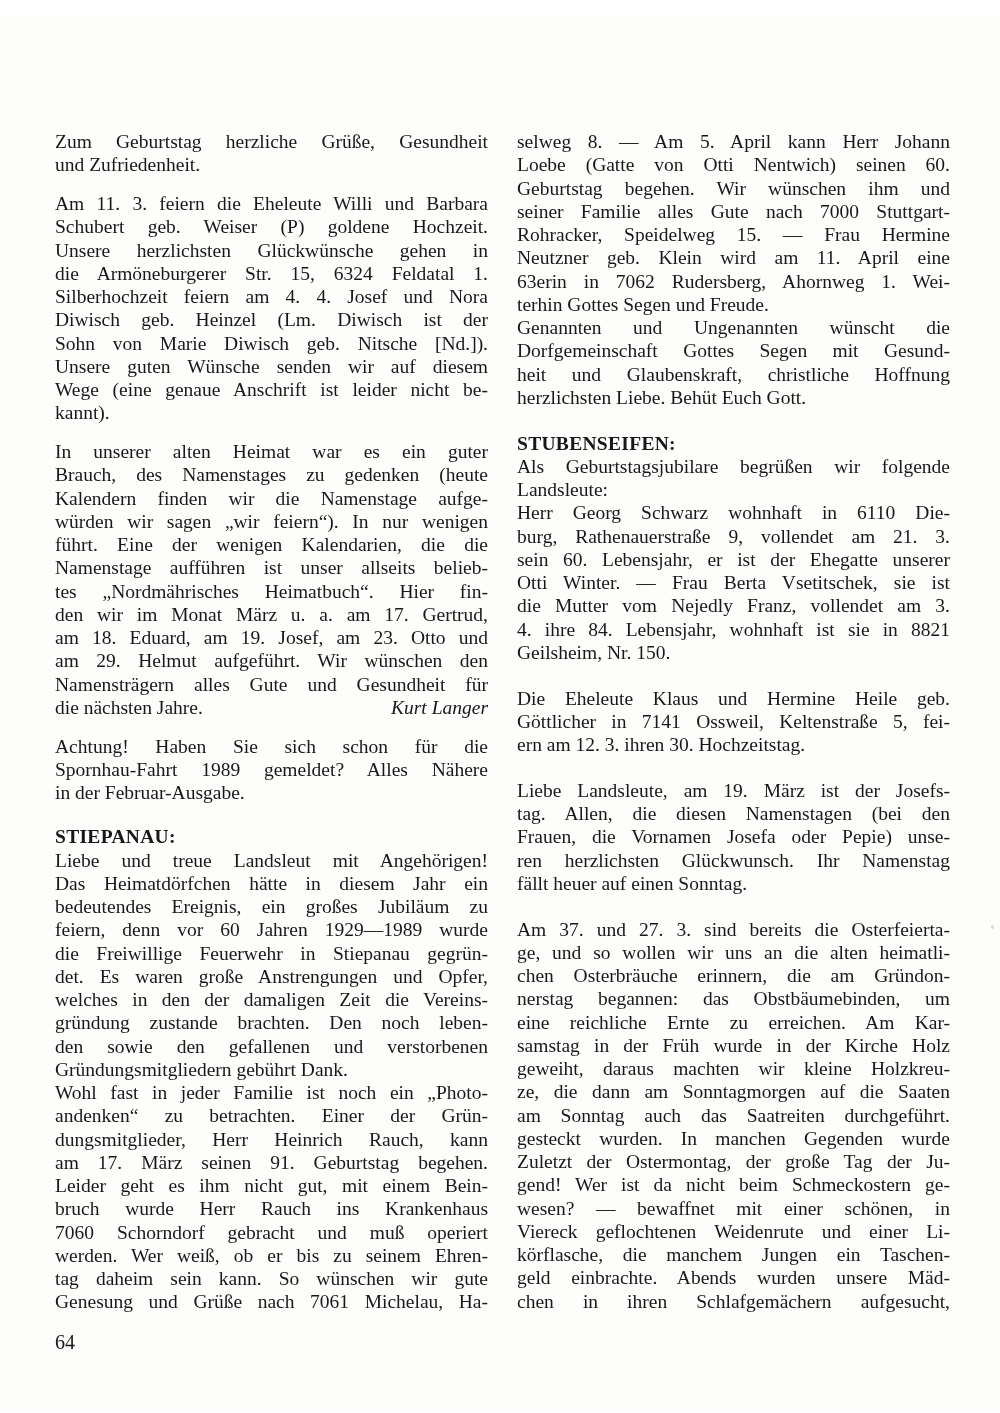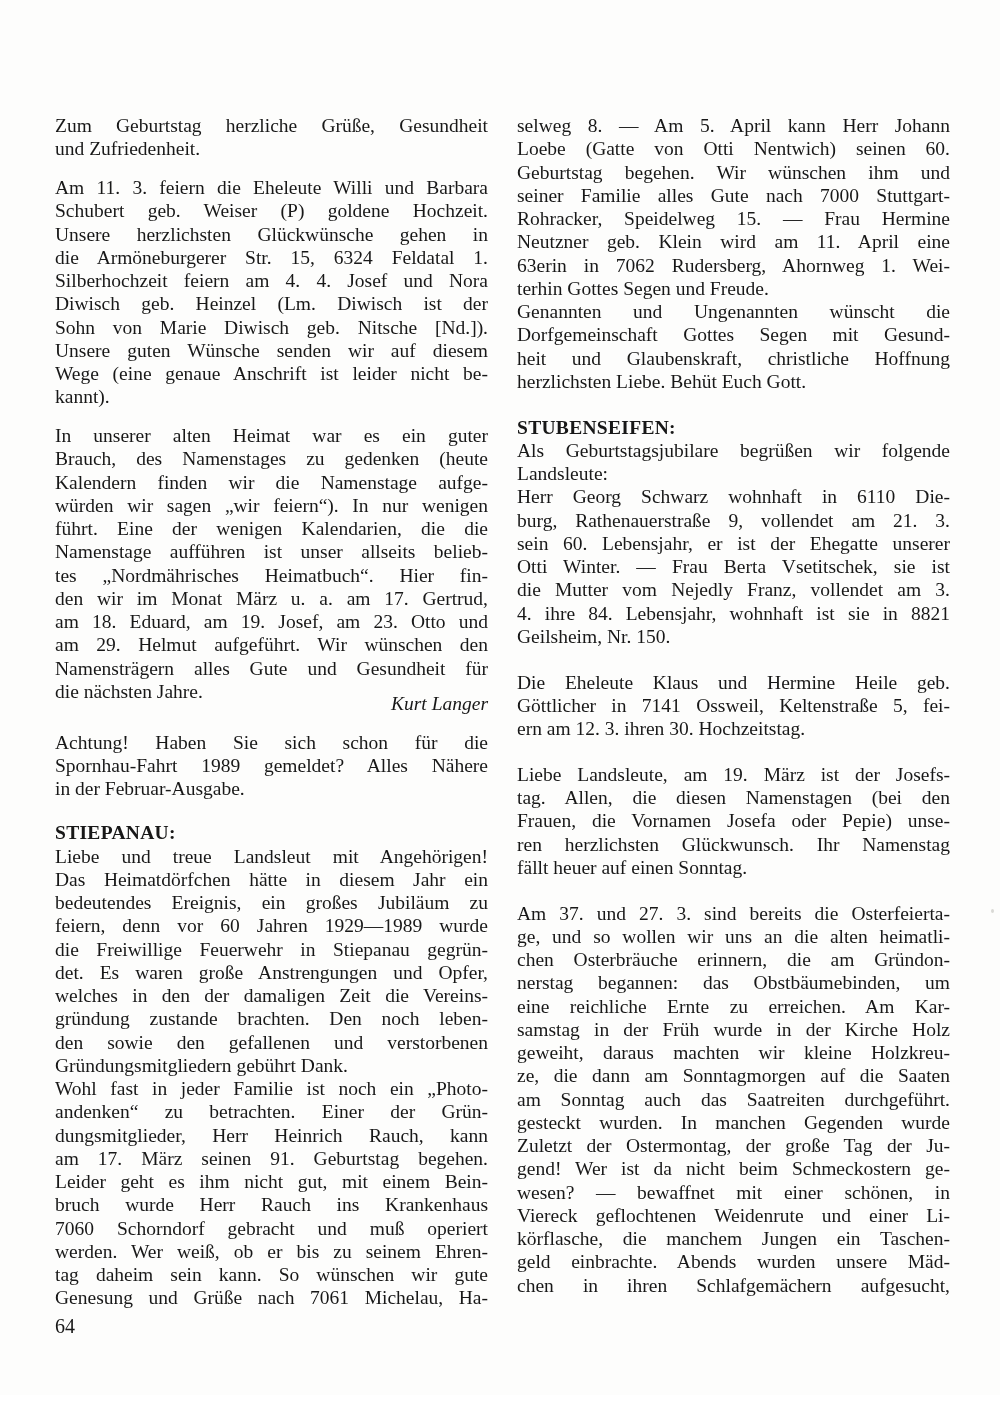--- a/index.html
+++ b/index.html
@@ -9,21 +9,21 @@
   }
   body {
     width: 1000px;
     height: 1413px;
     position: relative;
     font-family: "Liberation Serif", "DejaVu Serif", serif;
     color: #181818;
   }
   .page {
     position: absolute;
-    left: 0; top: 0;
+    left: 0; top: 16px;
     width: 1000px;
     height: 1395px;
     background: #fdfdfc;
   }
   .col {
     position: absolute;
     top: 114px;
     width: 433px;
     font-size: 19.5px;
     line-height: 23.25px;
@@ -33,21 +33,21 @@
 
   .line {
     text-align: justify;
     text-align-last: justify;
   }
   .line.nj { text-align-last: left; }
   .line.has-sig {
     display: flex;
     justify-content: space-between;
   }
-  .sig { font-style: italic; padding-left: 12px; margin-top: 12px; }
+  .sig { font-style: italic; padding-left: 12px; }
   .b { font-weight: normal; }
 
   .block.h .line {
     font-weight: bold;
     text-align-last: left;
     letter-spacing: 0.3px;
   }
 
   
   #col-left  .block + .block { margin-top: 15.5px; }

